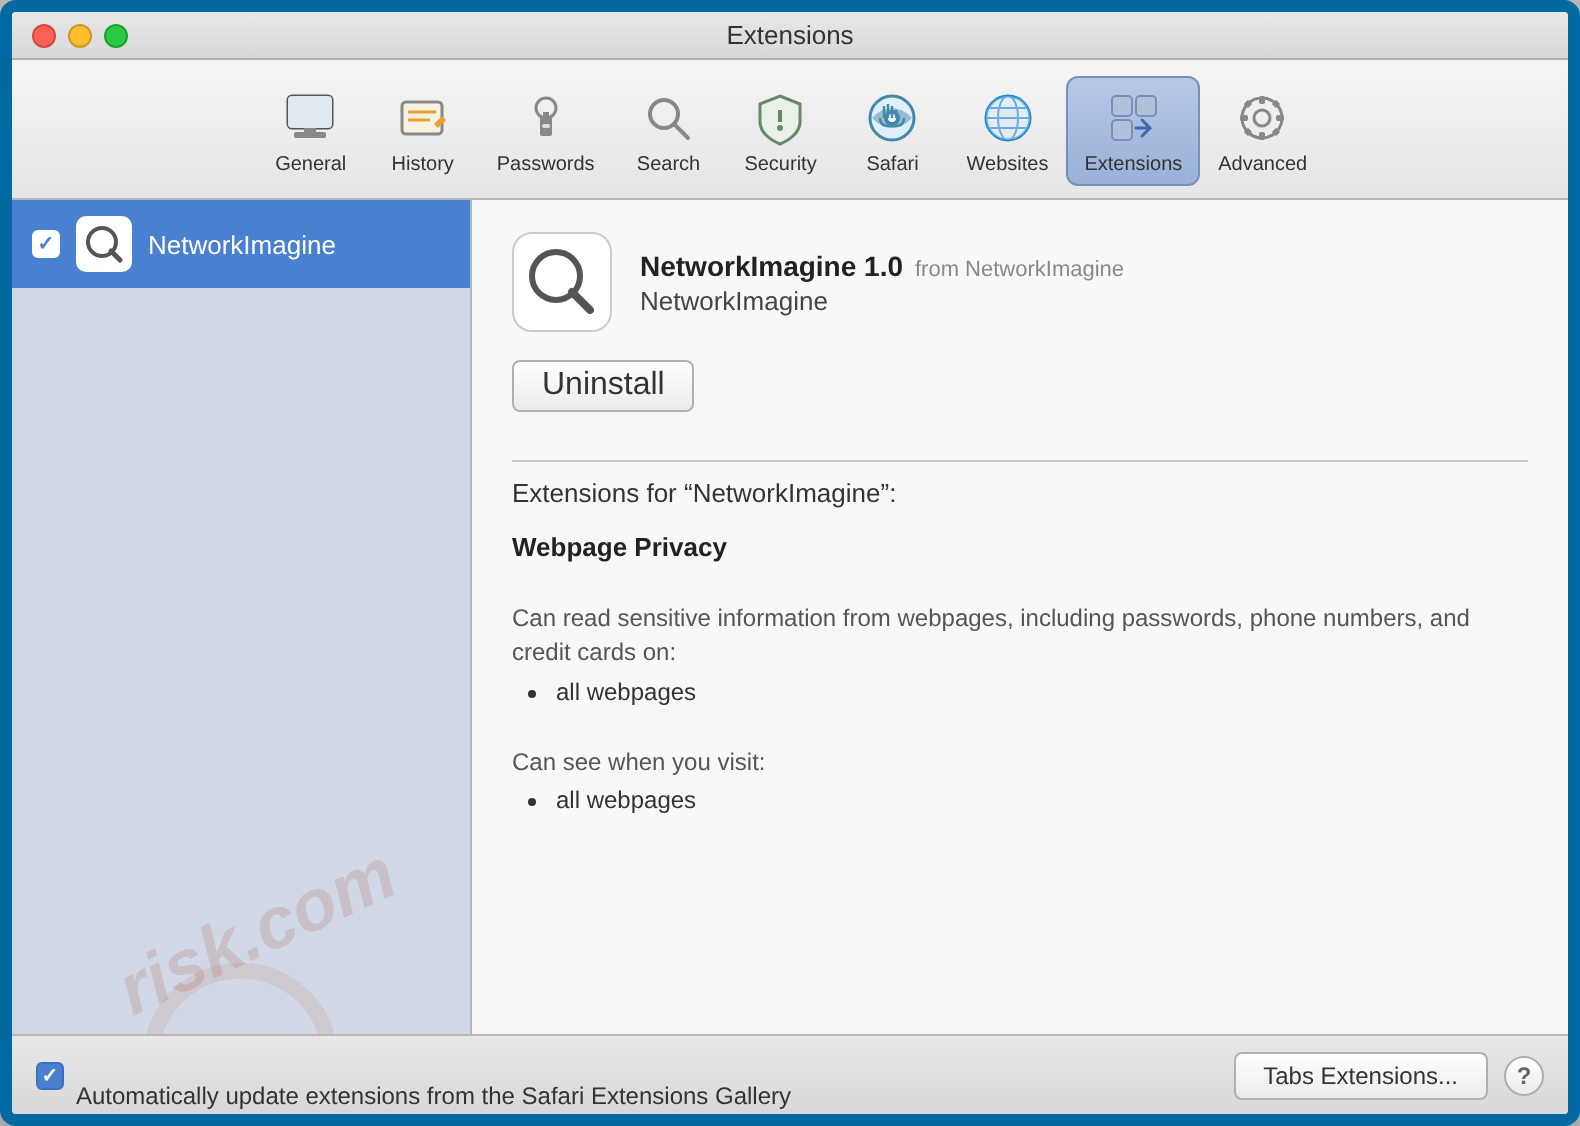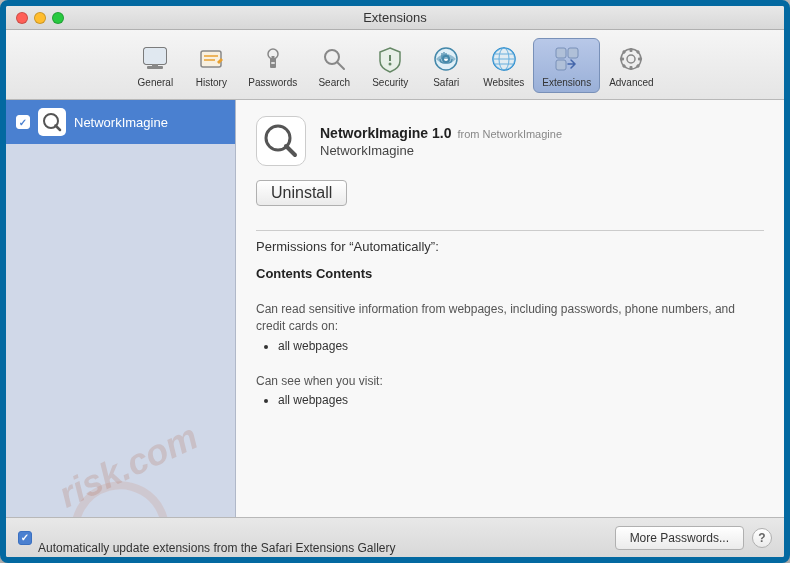--- a/index.html
+++ b/index.html
@@ -538,24 +538,24 @@
             <span class="ext-from">from NetworkImagine</span>
           </div>
           <div class="ext-subtitle">NetworkImagine</div>
         </div>
       </div>
 
       <button class="uninstall-btn">Uninstall</button>
 
       <div class="divider"></div>
 
-      <div class="permissions-title">Permissions for “Automatically”:</div>
+      <div class="permissions-title">Extensions for “NetworkImagine”:</div>
 
       <div class="permission-section">
-        <div class="permission-heading">Contents Contents</div>
+        <div class="permission-heading">Webpage Privacy</div>
         <div class="permission-desc">Can read sensitive information from webpages, including passwords, phone numbers, and credit cards on:</div>
         <ul class="permission-list">
           <li>all webpages</li>
         </ul>
       </div>
 
       <div class="permission-section">
         <div class="permission-desc">Can see when you visit:</div>
         <ul class="permission-list">
           <li>all webpages</li>
@@ -565,17 +565,17 @@
     </div>
   </div>
 
   <div class="footer">
     <div class="footer-checkbox-wrap">
       <div class="footer-checkbox">
         <span style="color:white;font-size:10px;font-weight:bold;">✓</span>
       </div>
       <span class="footer-checkbox-label">Automatically update extensions from the Safari Extensions Gallery</span>
     </div>
-    <button class="footer-btn">More Passwords...</button>
+    <button class="footer-btn">Tabs Extensions...</button>
     <div class="help-btn">?</div>
   </div>
 
 </div>
 
 </body></html>

